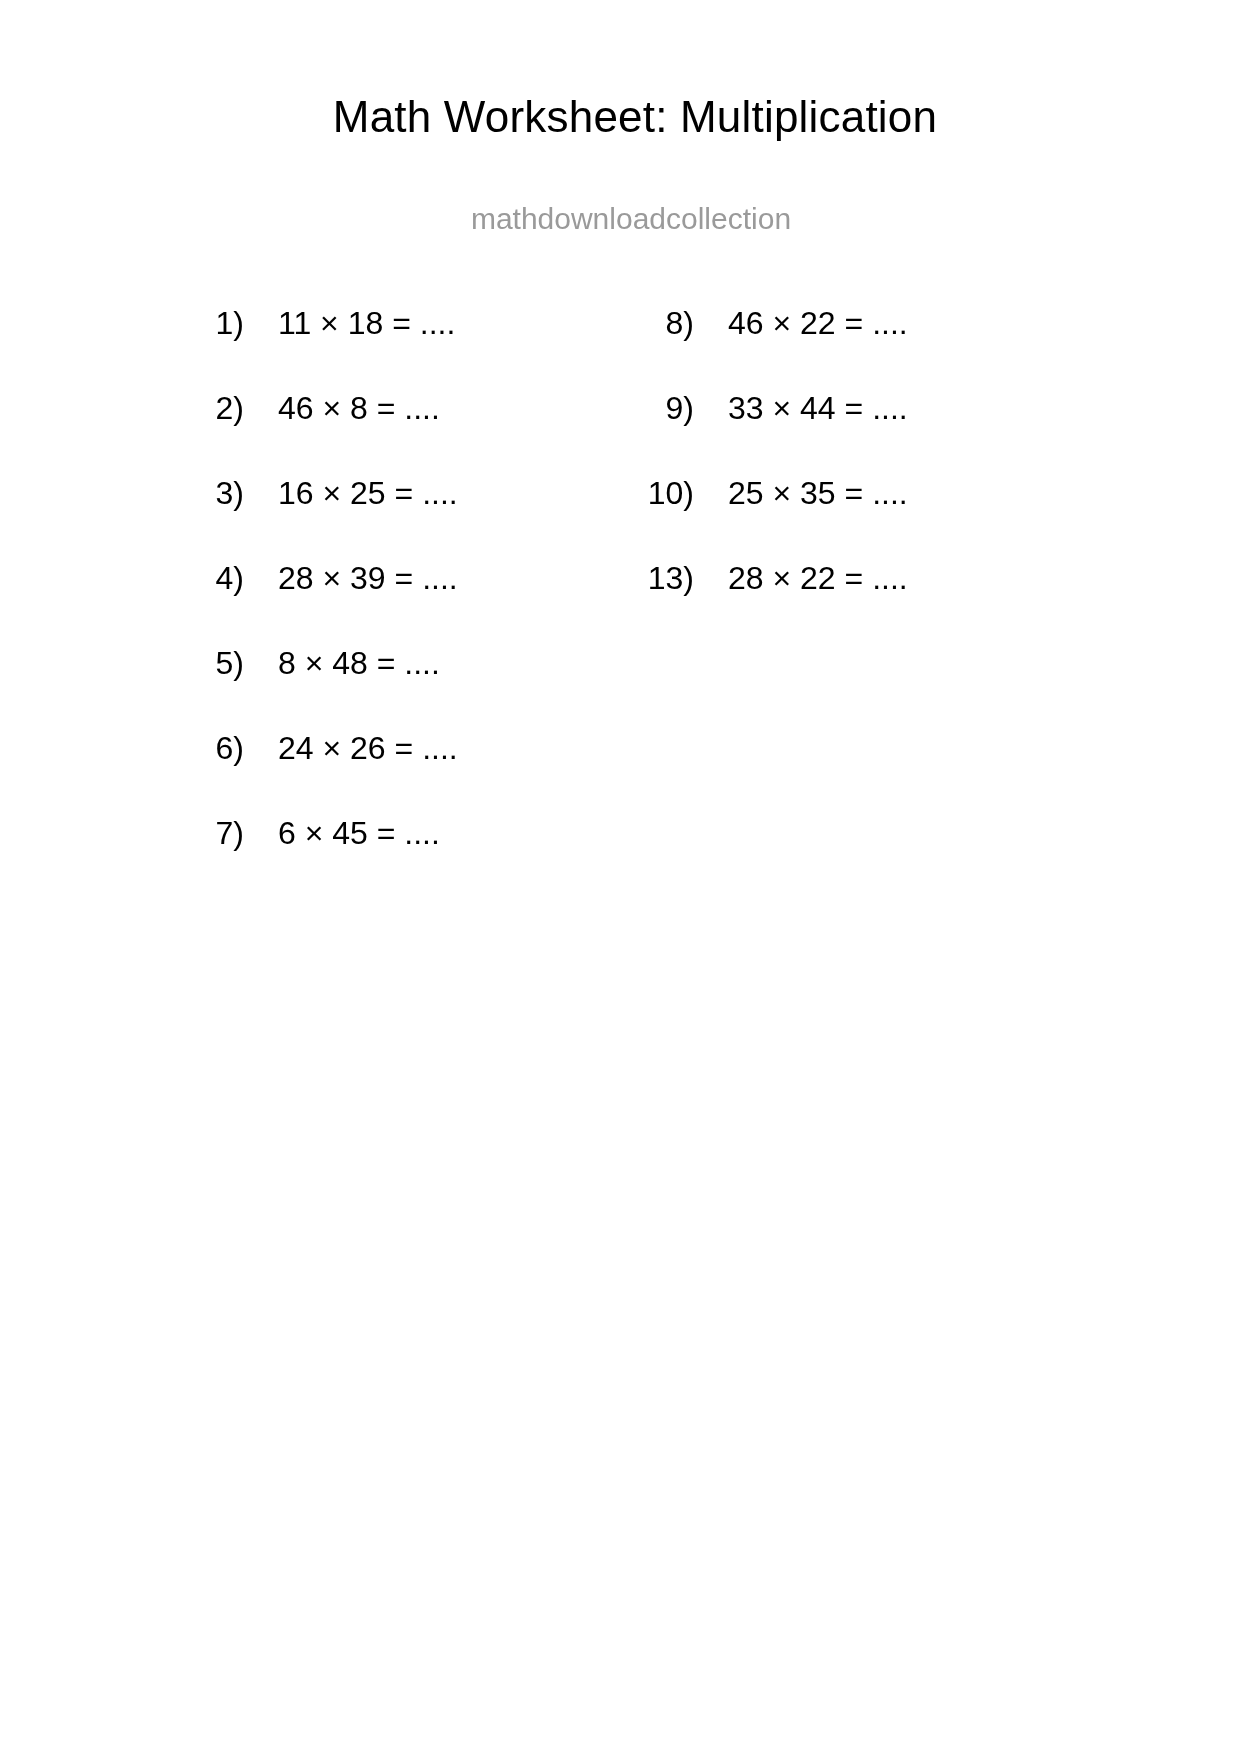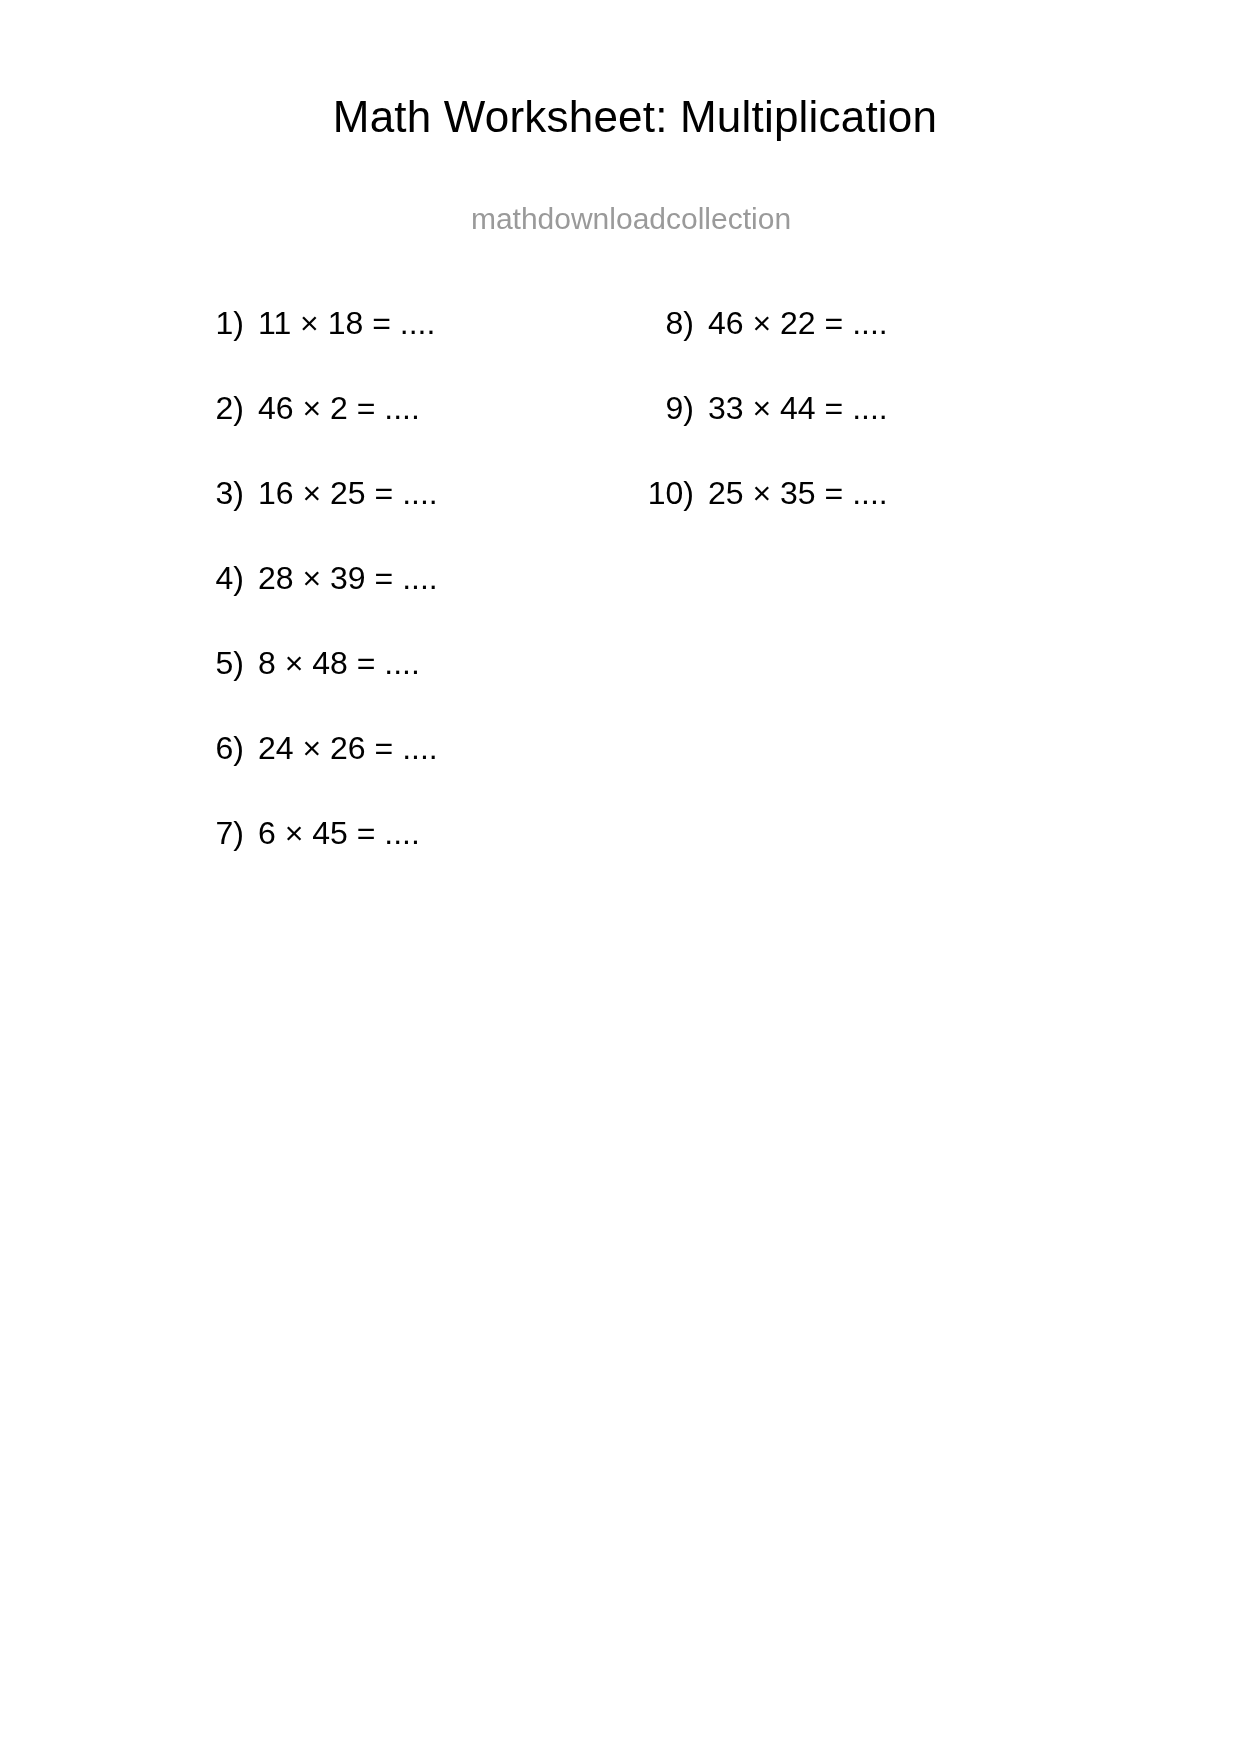--- a/index.html
+++ b/index.html
@@ -73,40 +73,41 @@
     white-space: nowrap;
   }
   .p-num {
     display: inline-block;
     min-width: 66px;
     text-align: right;
     padding-right: 14px;
   }
   .p-body {
     display: inline-block;
+    margin-left: 20px;
   }
 </style>
 </head>
 <body>
 
 <div class="page">
 
   <div class="title">Math Worksheet: Multiplication</div>
   <div class="subtitle">mathdownloadcollection</div>
 
   <div class="columns">
 
     <div class="col col-left">
       <div class="problem">
         <span class="p-num">1)</span>
         <span class="p-body">11 × 18 = ....</span>
       </div>
       <div class="problem">
         <span class="p-num">2)</span>
-        <span class="p-body">46 × 2 = ....</span>
+        <span class="p-body">46 × 8 = ....</span>
       </div>
       <div class="problem">
         <span class="p-num">3)</span>
         <span class="p-body">16 × 25 = ....</span>
       </div>
       <div class="problem">
         <span class="p-num">4)</span>
         <span class="p-body">28 × 39 = ....</span>
       </div>
       <div class="problem">
@@ -129,16 +130,20 @@
         <span class="p-body">46 × 22 = ....</span>
       </div>
       <div class="problem">
         <span class="p-num">9)</span>
         <span class="p-body">33 × 44 = ....</span>
       </div>
       <div class="problem">
         <span class="p-num">10)</span>
         <span class="p-body">25 × 35 = ....</span>
       </div>
+      <div class="problem">
+        <span class="p-num">13)</span>
+        <span class="p-body">28 × 22 = ....</span>
+      </div>
     </div>
 
   </div>
 </div>
 
 </body></html>

